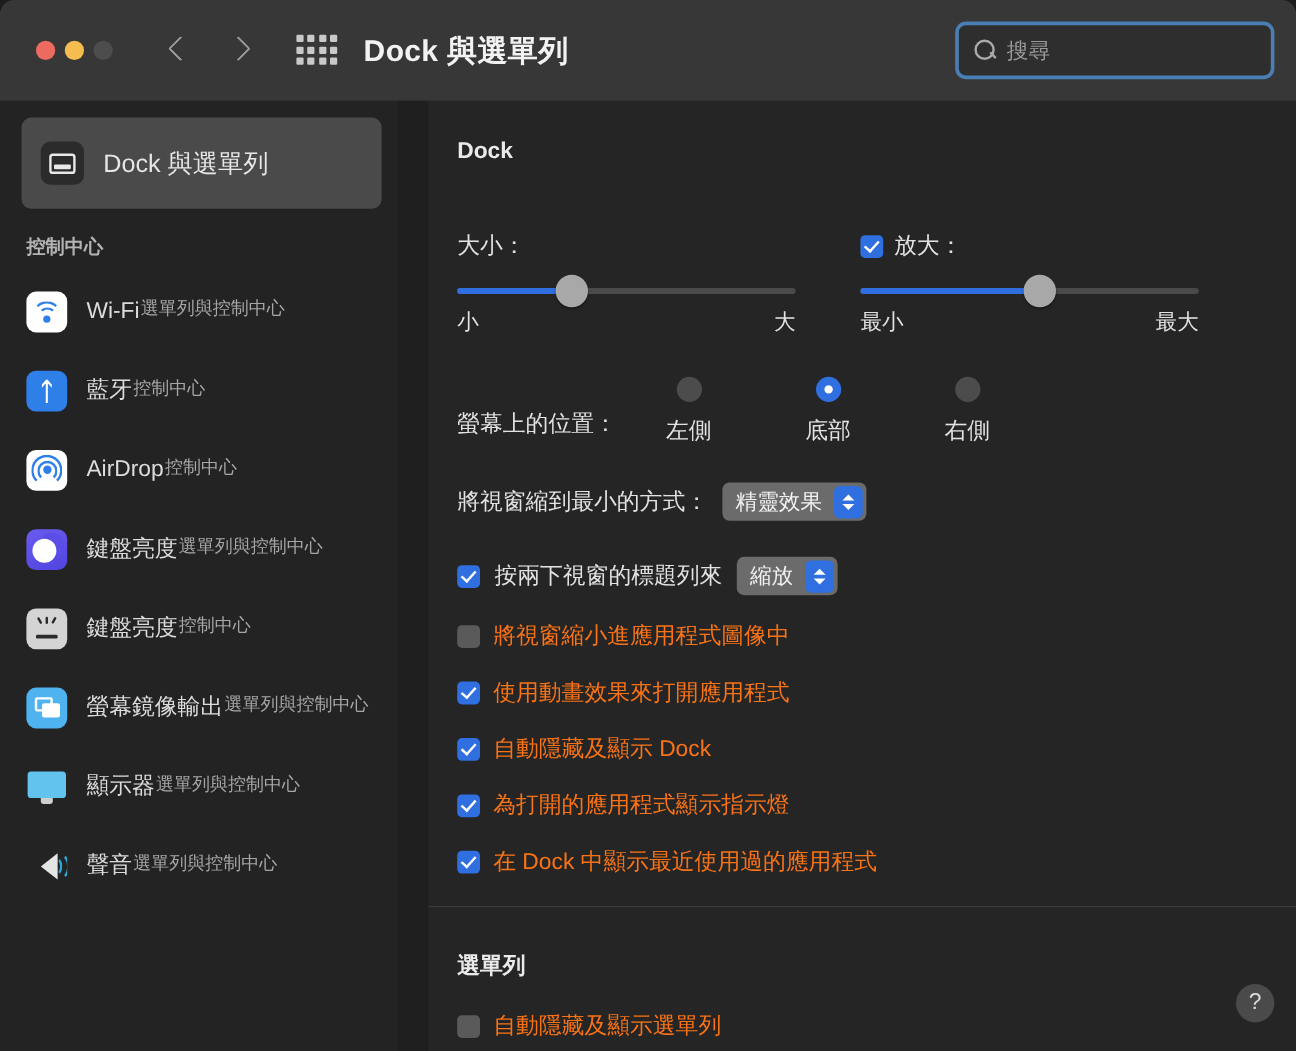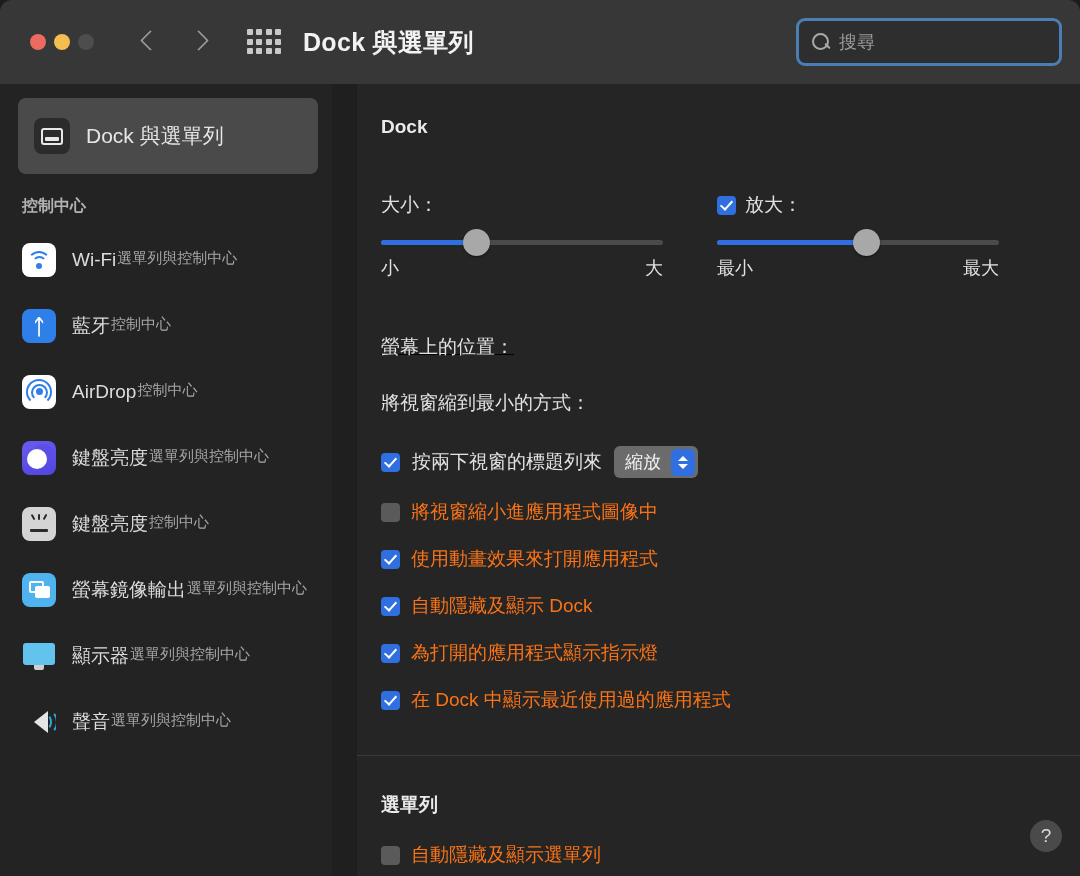--- a/index.html
+++ b/index.html
@@ -213,21 +213,21 @@
     display: flex; align-items: center; justify-content: center;
   }
   .checkbox.on { background: #2f6fe0; }
   .checkbox.off { background: #5a5a5a; }
   .checkbox.on::after {
     content: ""; width: 5px; height: 10px;
     border-right: 2.4px solid #fff; border-bottom: 2.4px solid #fff;
     transform: rotate(42deg); margin-top: -2px;
   }
 
-  .position-row { display: flex; align-items: center; margin: 34px 12px 0 24px; text-decoration: underline; }
+  .position-row { display: flex; align-items: center; margin: 34px 12px 0 24px; }
   .position-label { font-size: 19px; color: #e2e2e2; margin-top: 20px; }
   .radios { display: flex; margin-left: 30px; gap: 56px; }
   .radio-col { display: flex; flex-direction: column; align-items: center; gap: 11px; width: 60px; }
   .radio {
     width: 21px; height: 21px; border-radius: 50%; background: #4c4c4c;
     display: flex; align-items: center; justify-content: center;
   }
   .radio.on { background: #2f6fe0; }
   .radio.on::after { content: ""; width: 7px; height: 7px; border-radius: 50%; background: #fff; }
   .radio-lbl { font-size: 19px; color: #e2e2e2; }
@@ -437,24 +437,45 @@
         </div>
         <div class="endlabels">
           <span>最小</span>
           <span>最大</span>
         </div>
       </div>
     </div>
 
     <div class="position-row">
       <div class="position-label">螢幕上的位置：</div>
+      <div class="radios">
+        <div class="radio-col">
+          <div class="radio"></div>
+          <div class="radio-lbl">左側</div>
+        </div>
+        <div class="radio-col">
+          <div class="radio on"></div>
+          <div class="radio-lbl">底部</div>
+        </div>
+        <div class="radio-col">
+          <div class="radio"></div>
+          <div class="radio-lbl">右側</div>
+        </div>
+      </div>
     </div>
 
     <div class="popup-row">
       <span class="popup-label">將視窗縮到最小的方式：</span>
+      <span class="popup">
+        <span class="val">精靈效果</span>
+        <span class="stepper">
+            <span class="up"></span>
+            <span class="dn"></span>
+          </span>
+      </span>
     </div>
 
     <div class="popup-row">
       <span class="checkbox on"></span>
       <span class="popup-label">按兩下視窗的標題列來</span>
       <span class="popup">
         <span class="val">縮放</span>
         <span class="stepper">
             <span class="up"></span>
             <span class="dn"></span>

